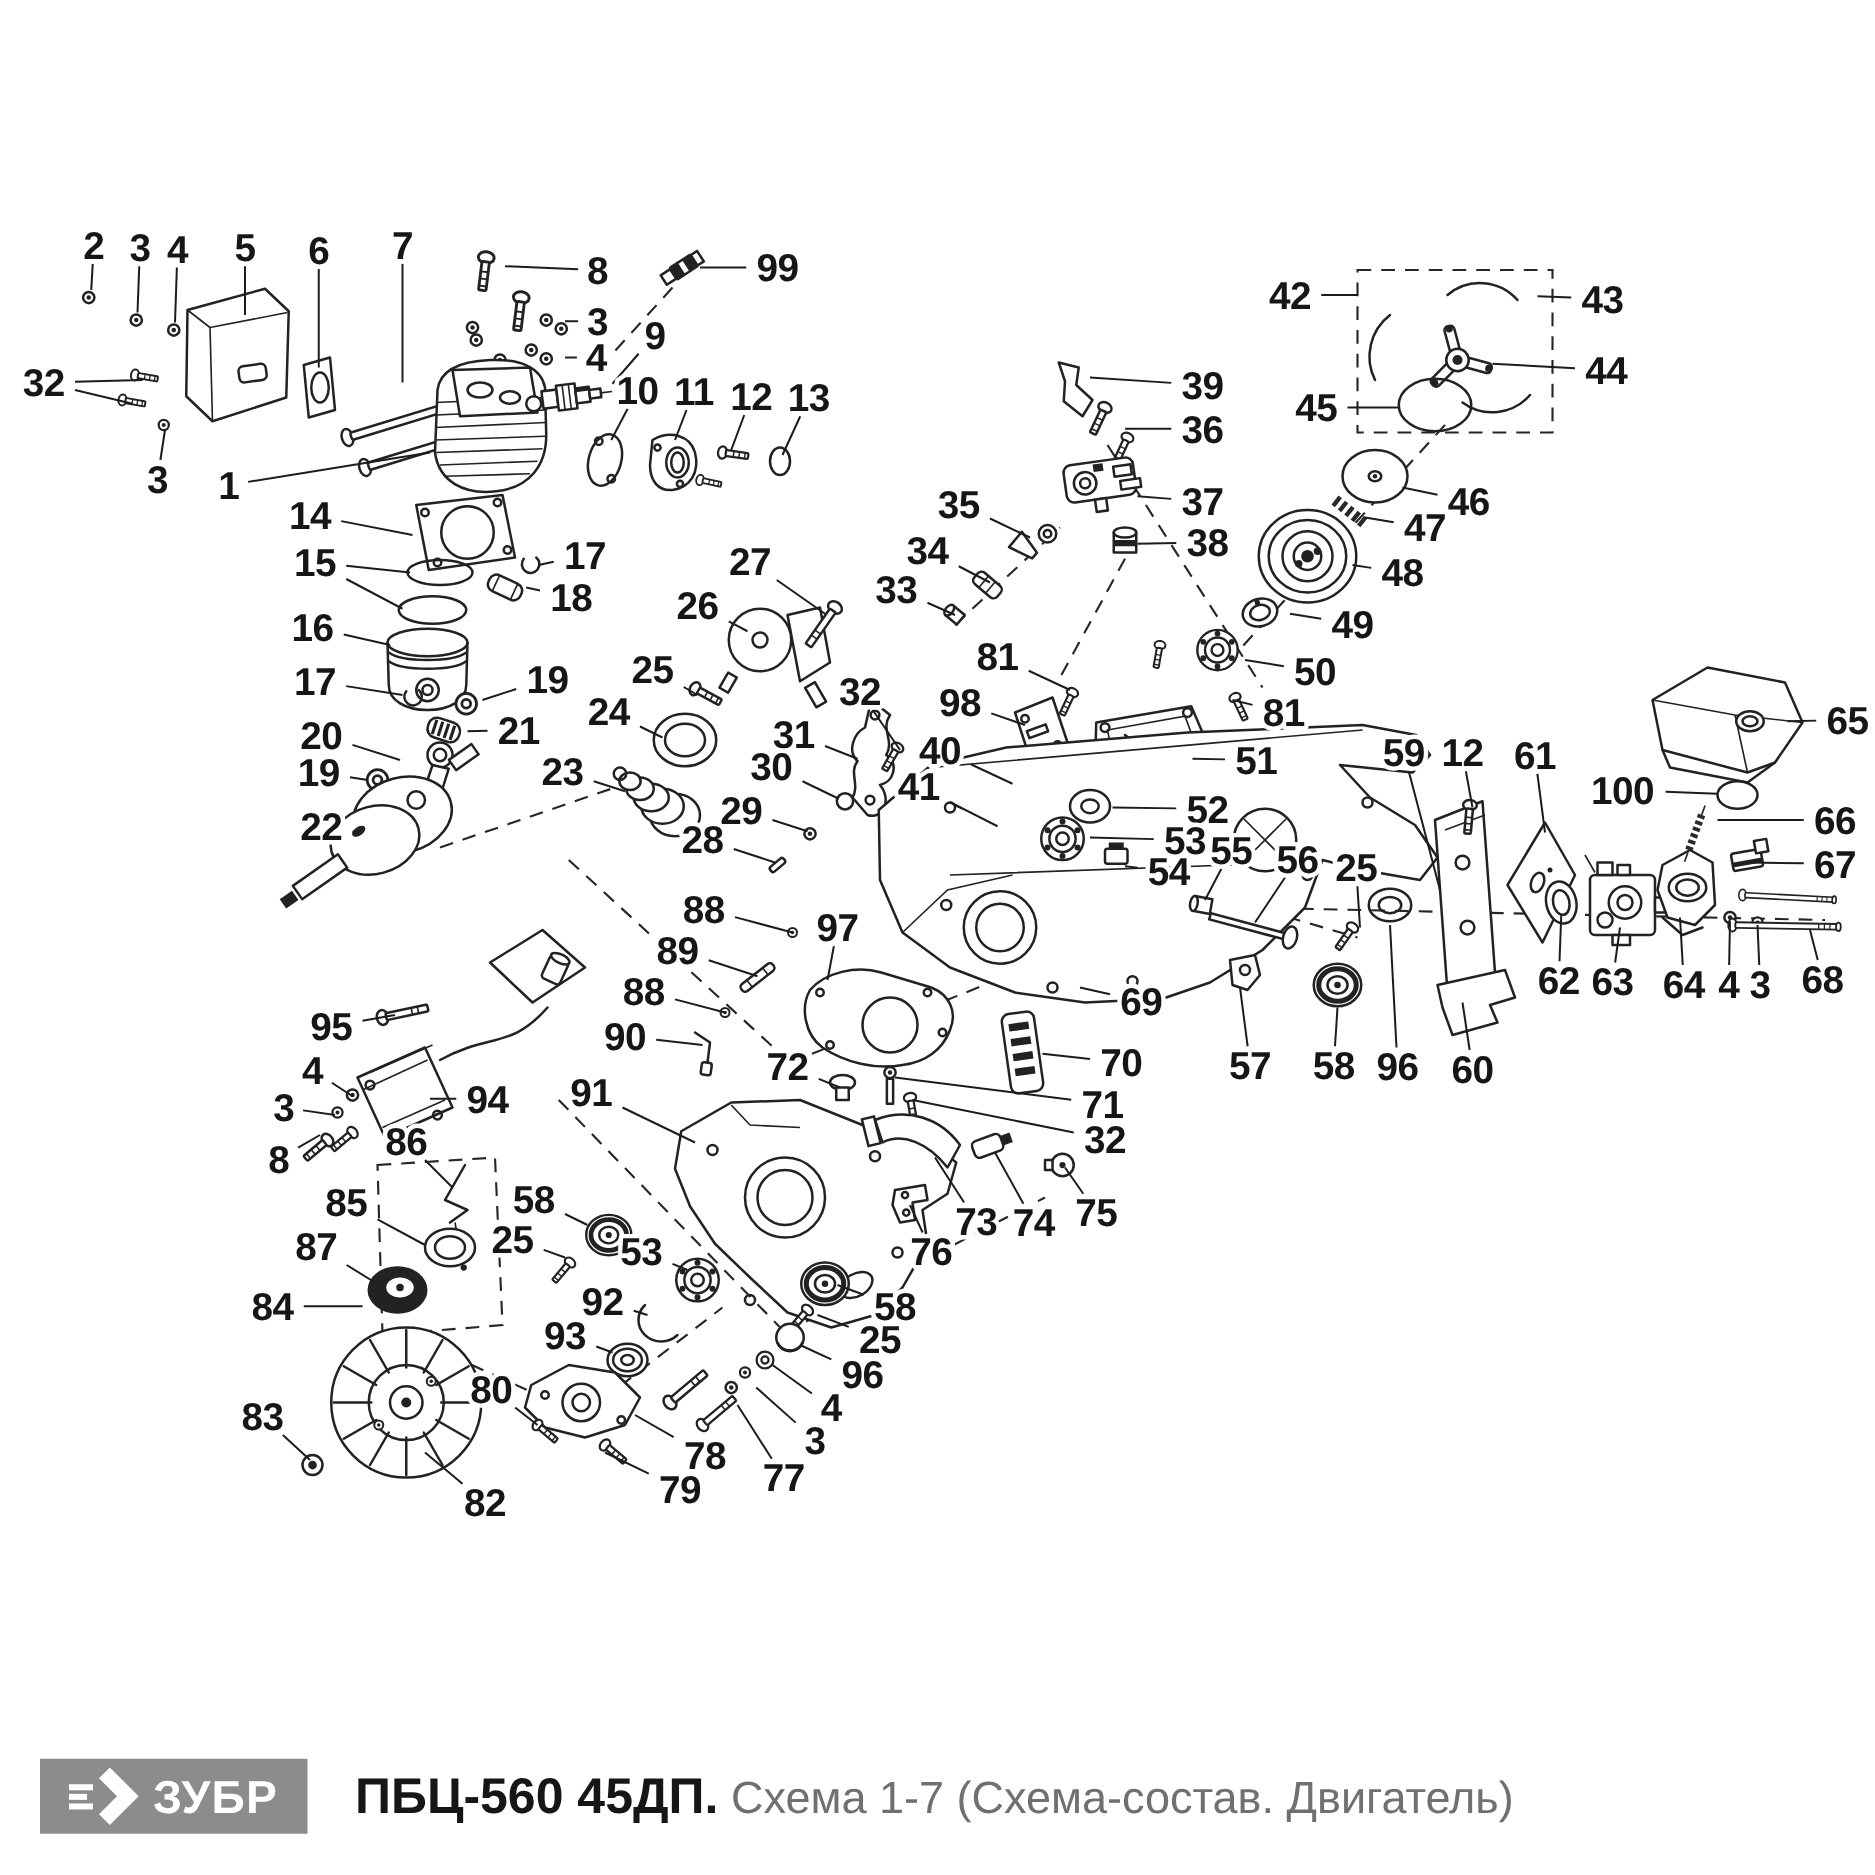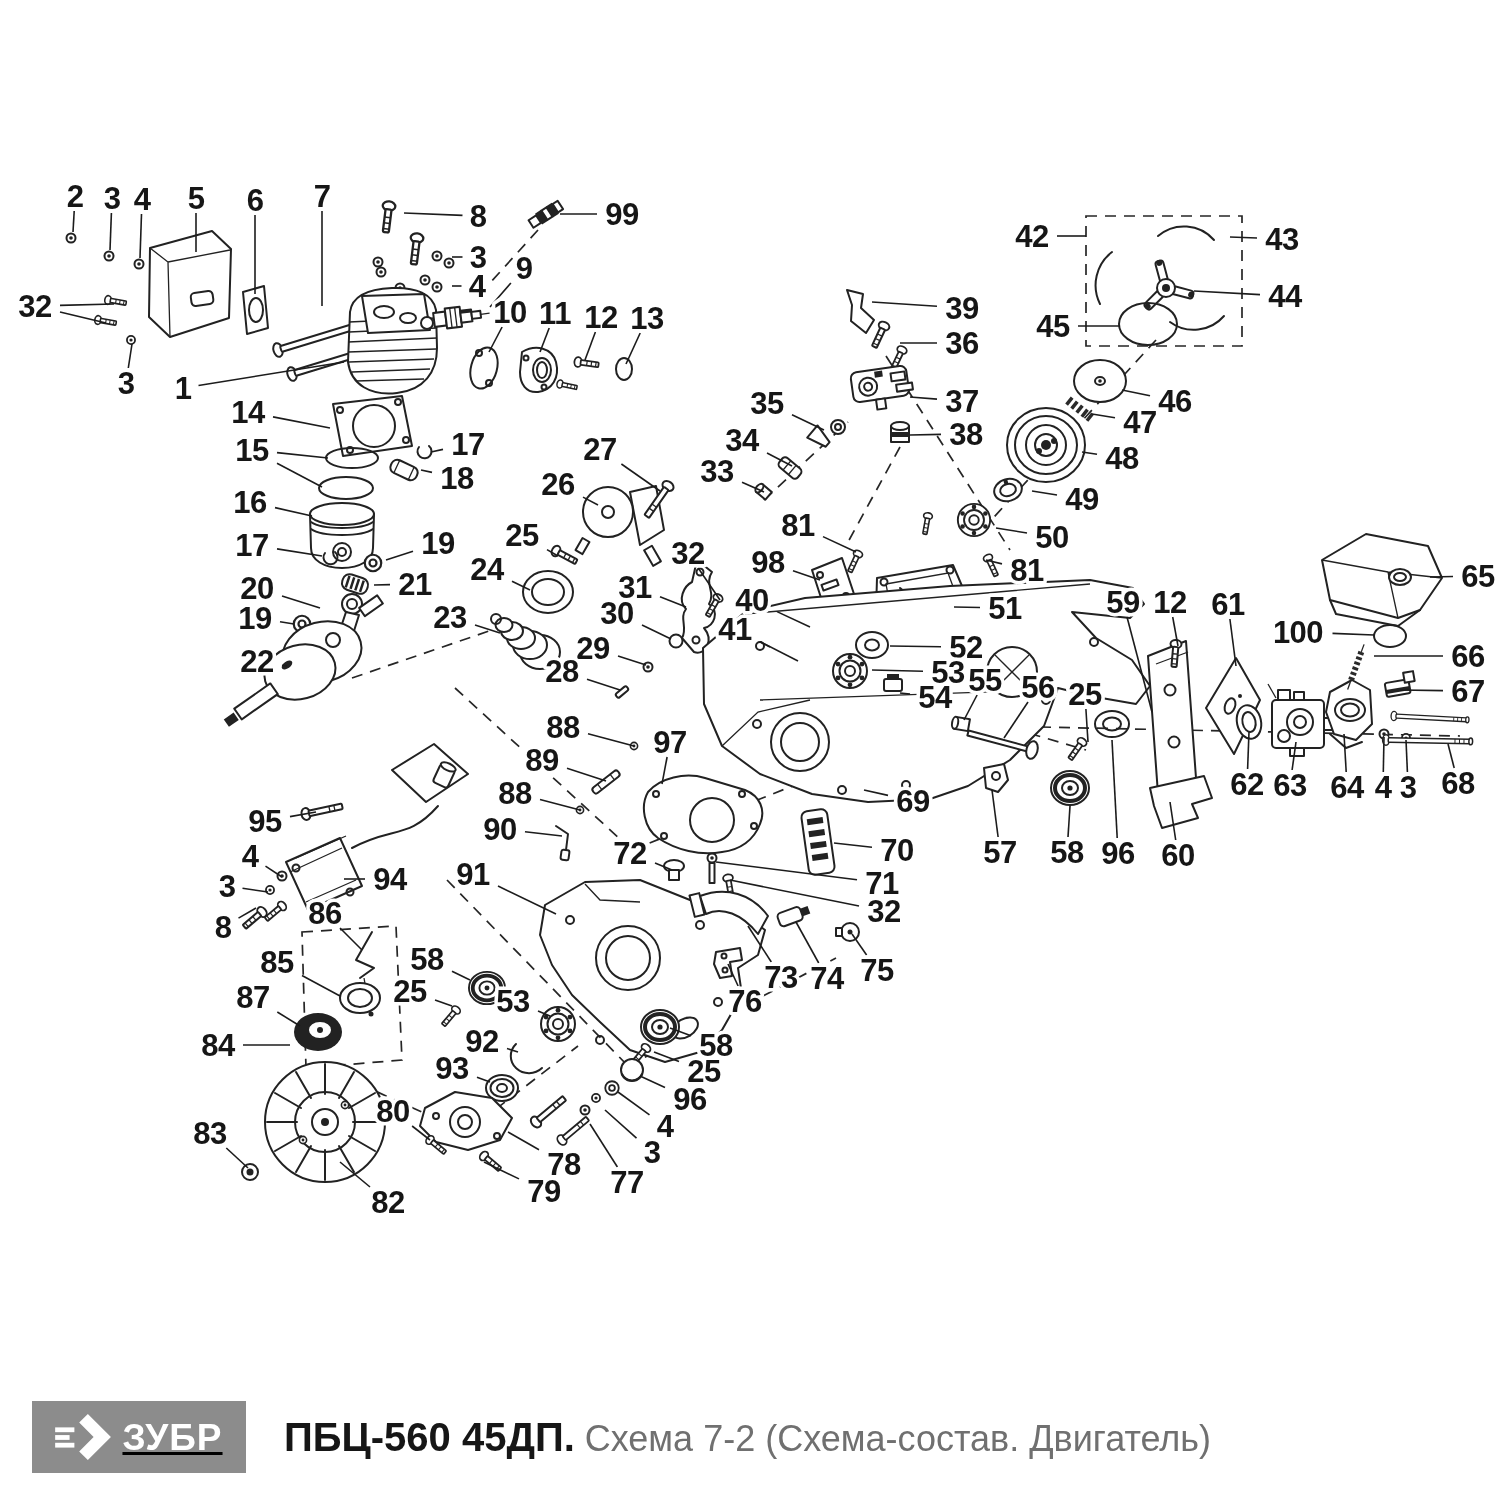--- a/index.html
+++ b/index.html
@@ -12,22 +12,22 @@
   #diagram .d{fill:#222;stroke:none;}
   #diagram .t{stroke:#222;stroke-width:1.3;fill:none;}
   #diagram .dash{fill:none;stroke:#262626;stroke-width:1.7;stroke-dasharray:11 8;}
   #diagram .leader{stroke:#1c1c1c;stroke-width:1.6;}
   #diagram text.lbl{font-family:"Liberation Sans",sans-serif;font-weight:bold;font-size:31px;
         fill:#161616;text-anchor:middle;paint-order:stroke;stroke:#ffffff;stroke-width:7px;
         stroke-linejoin:round;letter-spacing:-0.5px;}
   
   .footer{position:absolute;left:32px;top:1406px;width:1436px;height:62px;display:flex;
           align-items:center;gap:38px;}
-  .logo-box{width:214px;height:72px;background:#8c8c8c;display:flex;align-items:center;
-            justify-content:center;gap:9px;flex:0 0 auto;text-decoration:underline;}
+  .logo-box{width:214px;height:60px;background:#8c8c8c;display:flex;align-items:center;
+            justify-content:center;gap:9px;flex:0 0 auto;}
   .logo-text{color:#fff;font-weight:bold;font-size:37px;letter-spacing:1px;line-height:1;}
   .footer-title{white-space:nowrap;}
   .footer-title .t1{font-weight:bold;font-size:40px;color:#161616;margin-top:40px;}
   .footer-title .t2{font-weight:normal;font-size:36px;color:#707070;}
 </style>
 </head>
 <body>
 
 <div class="page">
 
@@ -922,17 +922,17 @@
       <g fill="#ffffff">
         <rect x="0" y="16" width="20" height="5"></rect>
         <rect x="0" y="24" width="15" height="5"></rect>
         <rect x="0" y="32" width="20" height="5"></rect>
         <path d="M34,2 L58,26 L34,50 L25,41 L40,26 L25,11 Z"></path>
       </g>
     </svg>
     <span class="logo-text">ЗУБР</span>
   </div>
   <div class="footer-title">
-    <span class="t1">ПБЦ-560 45ДП.</span><span class="t2"> Схема 7-2 (Схема-состав. Двигатель)</span>
+    <span class="t1">ПБЦ-560 45ДП.</span><span class="t2"> Схема 1-7 (Схема-состав. Двигатель)</span>
   </div>
 </div>
 
 </div>
 
 </body></html>

